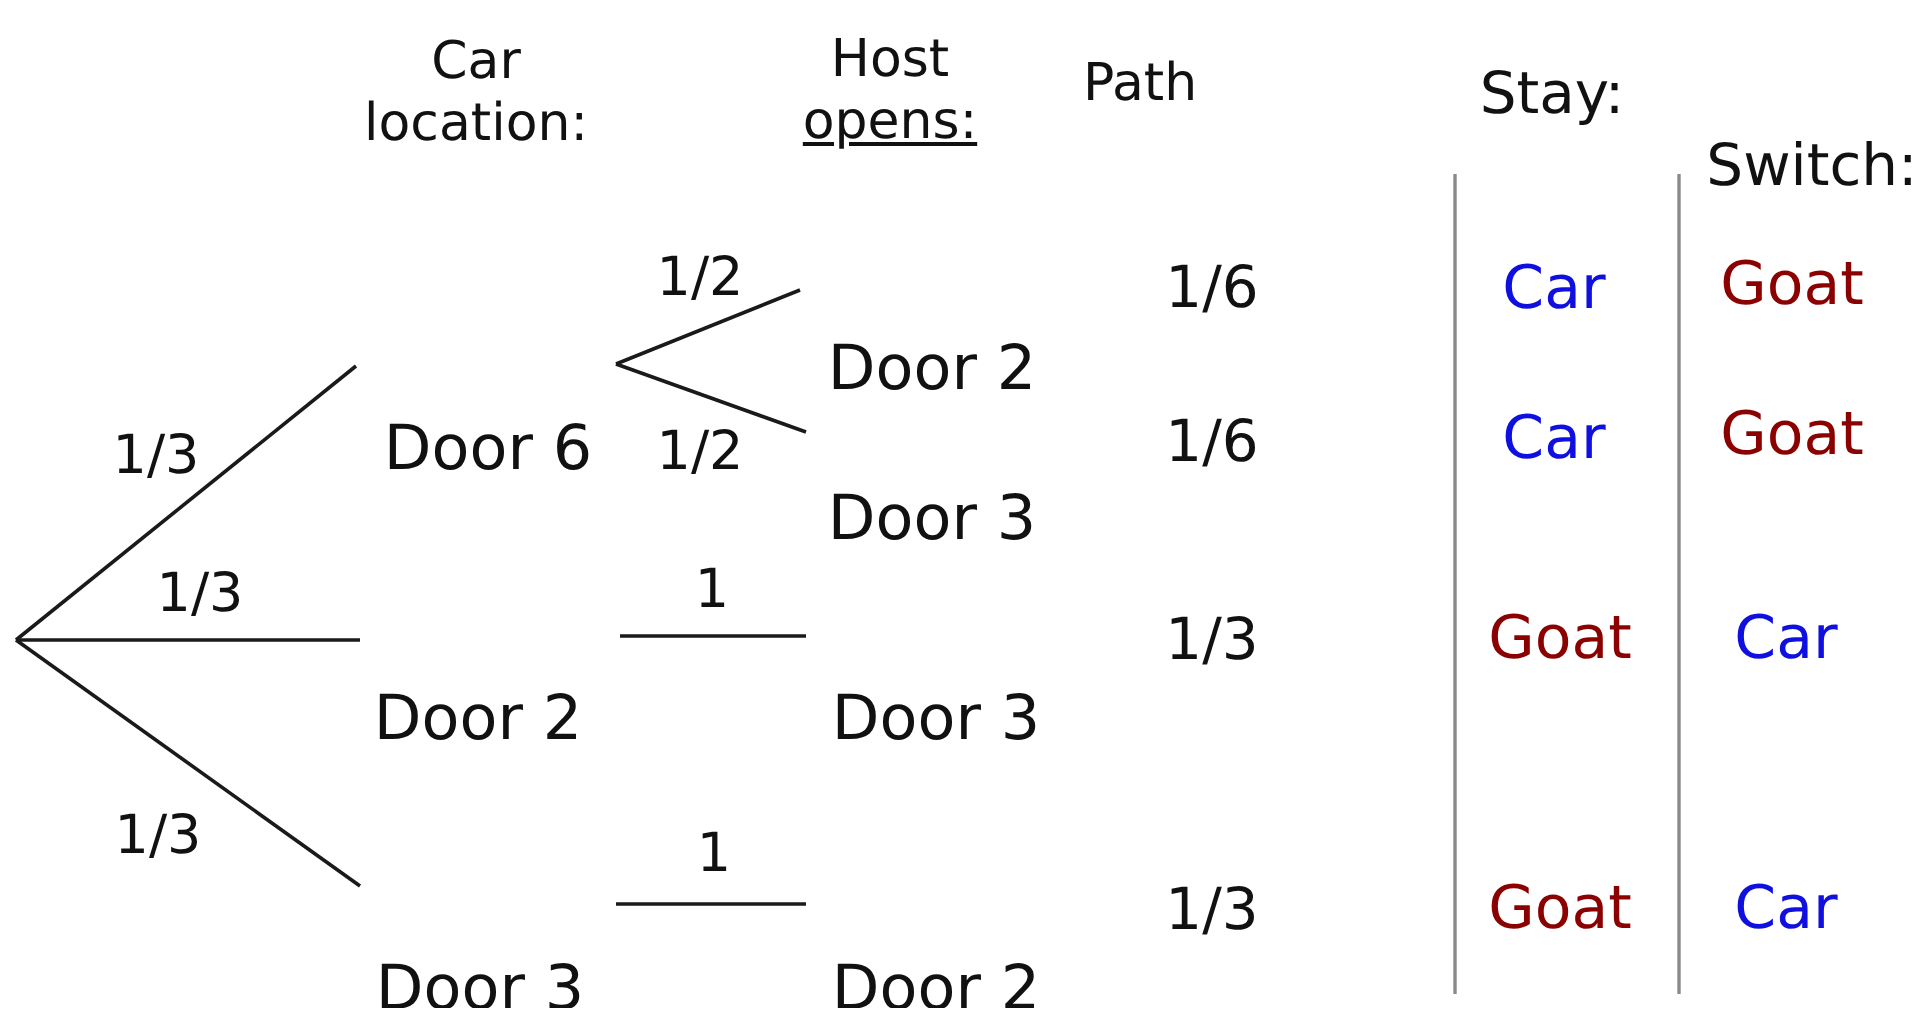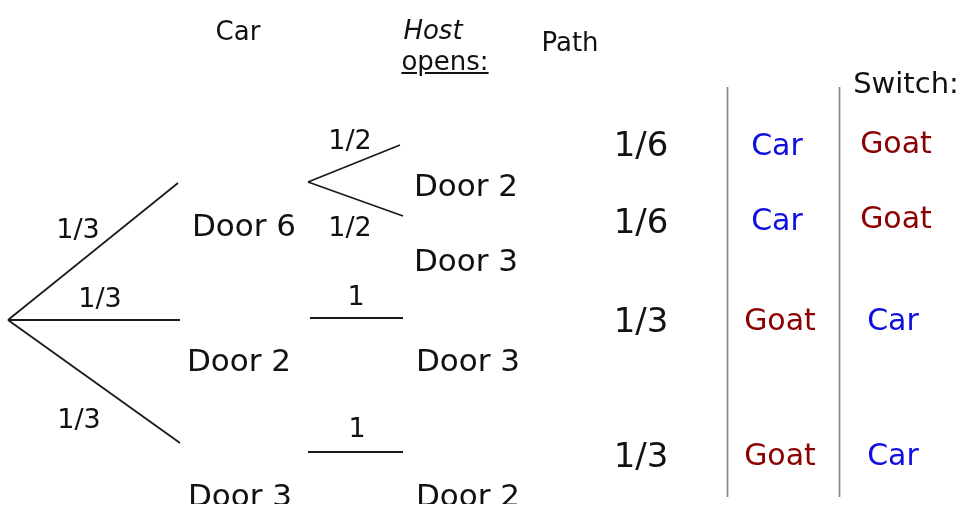--- a/index.html
+++ b/index.html
@@ -25,44 +25,46 @@
     position: absolute;
     transform: translate(-50%, -50%);
     white-space: nowrap;
     line-height: 1;
     color: #111111;
   }
   .hdr     { font-size: 26px; }
   .hdr2    { font-size: 29px; }
   .door    { font-size: 31px; margin-top: 40px; }
   .frac    { font-size: 27px; }
-  .prob    { font-size: 34px; margin-left: 35px; }
+  .prob    { font-size: 29px; }
   .outcome { font-size: 30px; }
 </style>
 </head>
 <body>
 
 <div class="canvas">
 
   <svg class="lines" viewBox="0 0 964 512">
     <line x1="8" y1="320" x2="178" y2="183" stroke-width="1.8" stroke="#1a1a1a"></line>
     <line x1="8" y1="320" x2="180" y2="320" stroke-width="1.8" stroke="#1a1a1a"></line>
     <line x1="8" y1="320" x2="180" y2="443" stroke-width="1.8" stroke="#1a1a1a"></line>
     <line x1="308" y1="182" x2="400" y2="145" stroke-width="1.8" stroke="#1a1a1a"></line>
     <line x1="308" y1="182" x2="403" y2="216" stroke-width="1.8" stroke="#1a1a1a"></line>
     <line x1="310" y1="318" x2="403" y2="318" stroke-width="1.8" stroke="#1a1a1a"></line>
     <line x1="308" y1="452" x2="403" y2="452" stroke-width="1.8" stroke="#1a1a1a"></line>
     <line x1="727.5" y1="87" x2="727.5" y2="497" stroke-width="1.7" stroke="#8a8a8a"></line>
     <line x1="839.5" y1="87" x2="839.5" y2="497" stroke-width="1.7" stroke="#8a8a8a"></line>
   </svg>
 
   <span class="lbl hdr" style="left:238px; top:31px;">Car</span>
-  <span class="lbl hdr" style="left:433px; top:30px;font-style:italic;">Host</span>
+  <span class="lbl hdr" style="left:238px; top:62px;">location:</span>
+  <span class="lbl hdr" style="left:445px; top:30px;">Host</span>
   <span class="lbl hdr" style="left:445px; top:61px;text-decoration:underline;">opens:</span>
   <span class="lbl hdr" style="left:570px; top:30px;margin-top:12px;">Path</span>
+  <span class="lbl hdr2" style="left:776px; top:47px;">Stay:</span>
   <span class="lbl hdr2" style="left:906px; top:47px;margin-top:36px;">Switch:</span>
 
   <span class="lbl frac" style="left:78px;  top:228px;">1/3</span>
   <span class="lbl frac" style="left:100px; top:297px;">1/3</span>
   <span class="lbl frac" style="left:79px;  top:418px;">1/3</span>
 
   <span class="lbl door" style="left:244px; top:185px;">Door 6</span>
   <span class="lbl door" style="left:239px; top:320px;">Door 2</span>
   <span class="lbl door" style="left:240px; top:455px;">Door 3</span>
 

